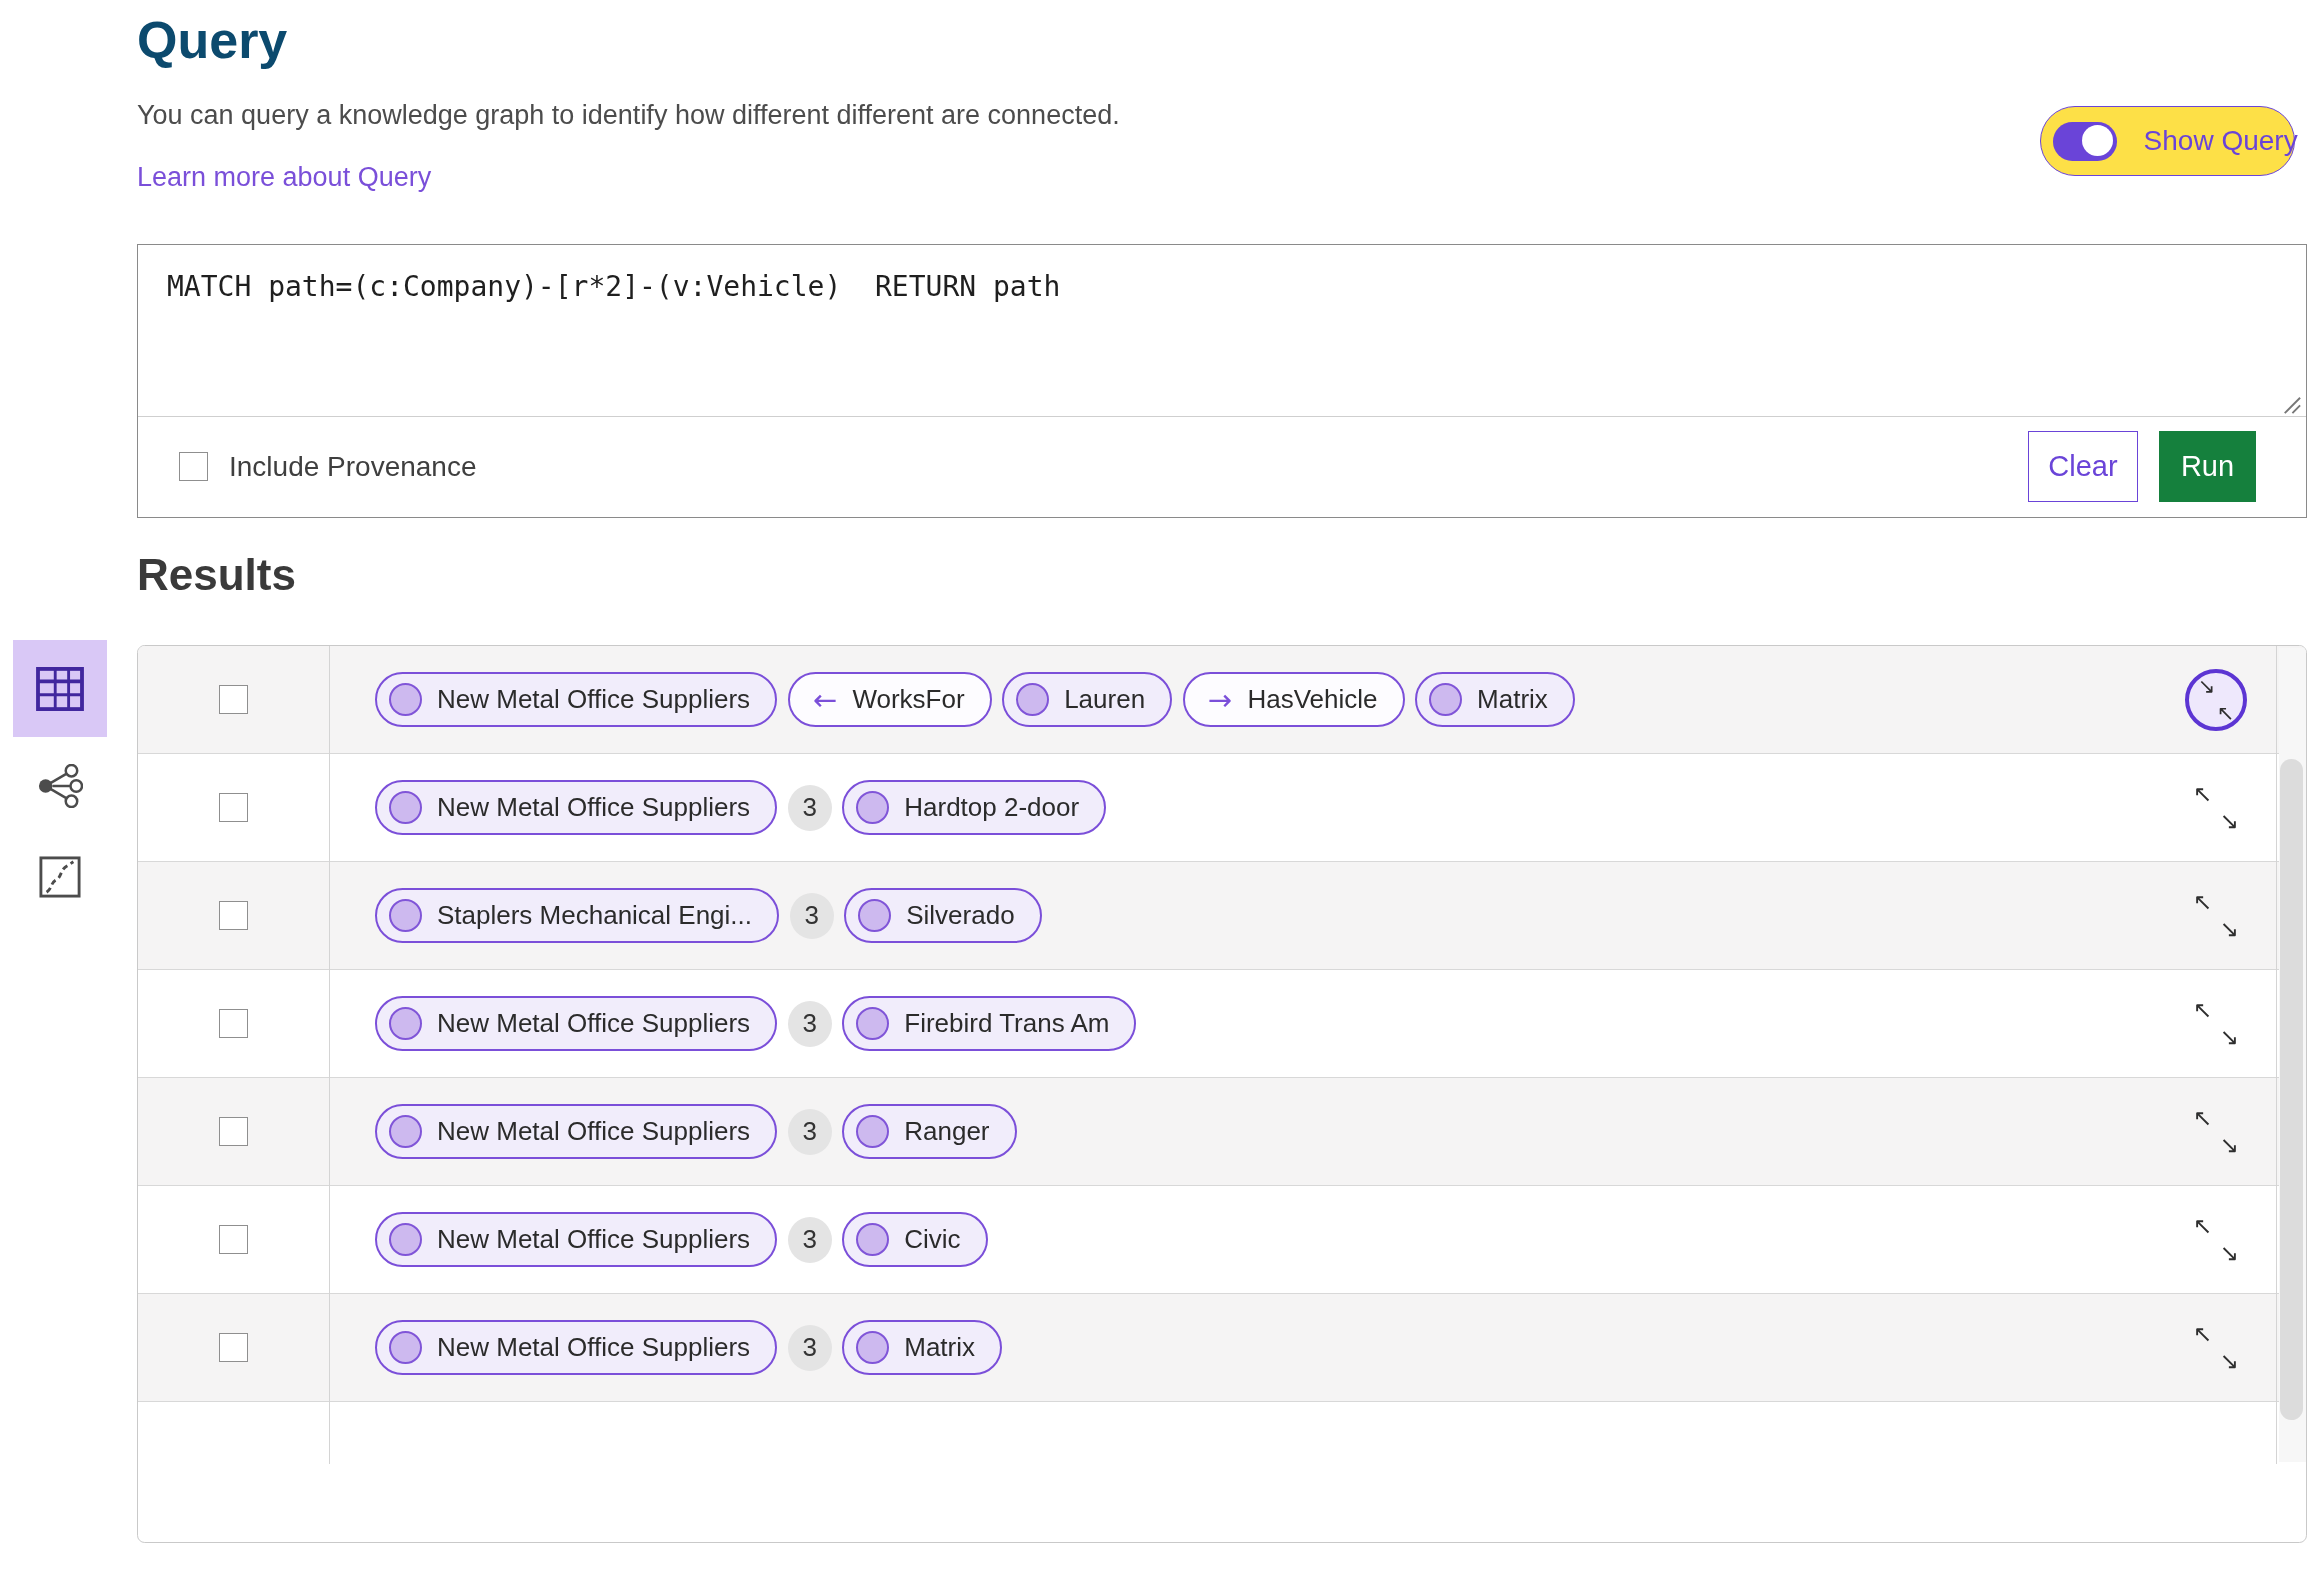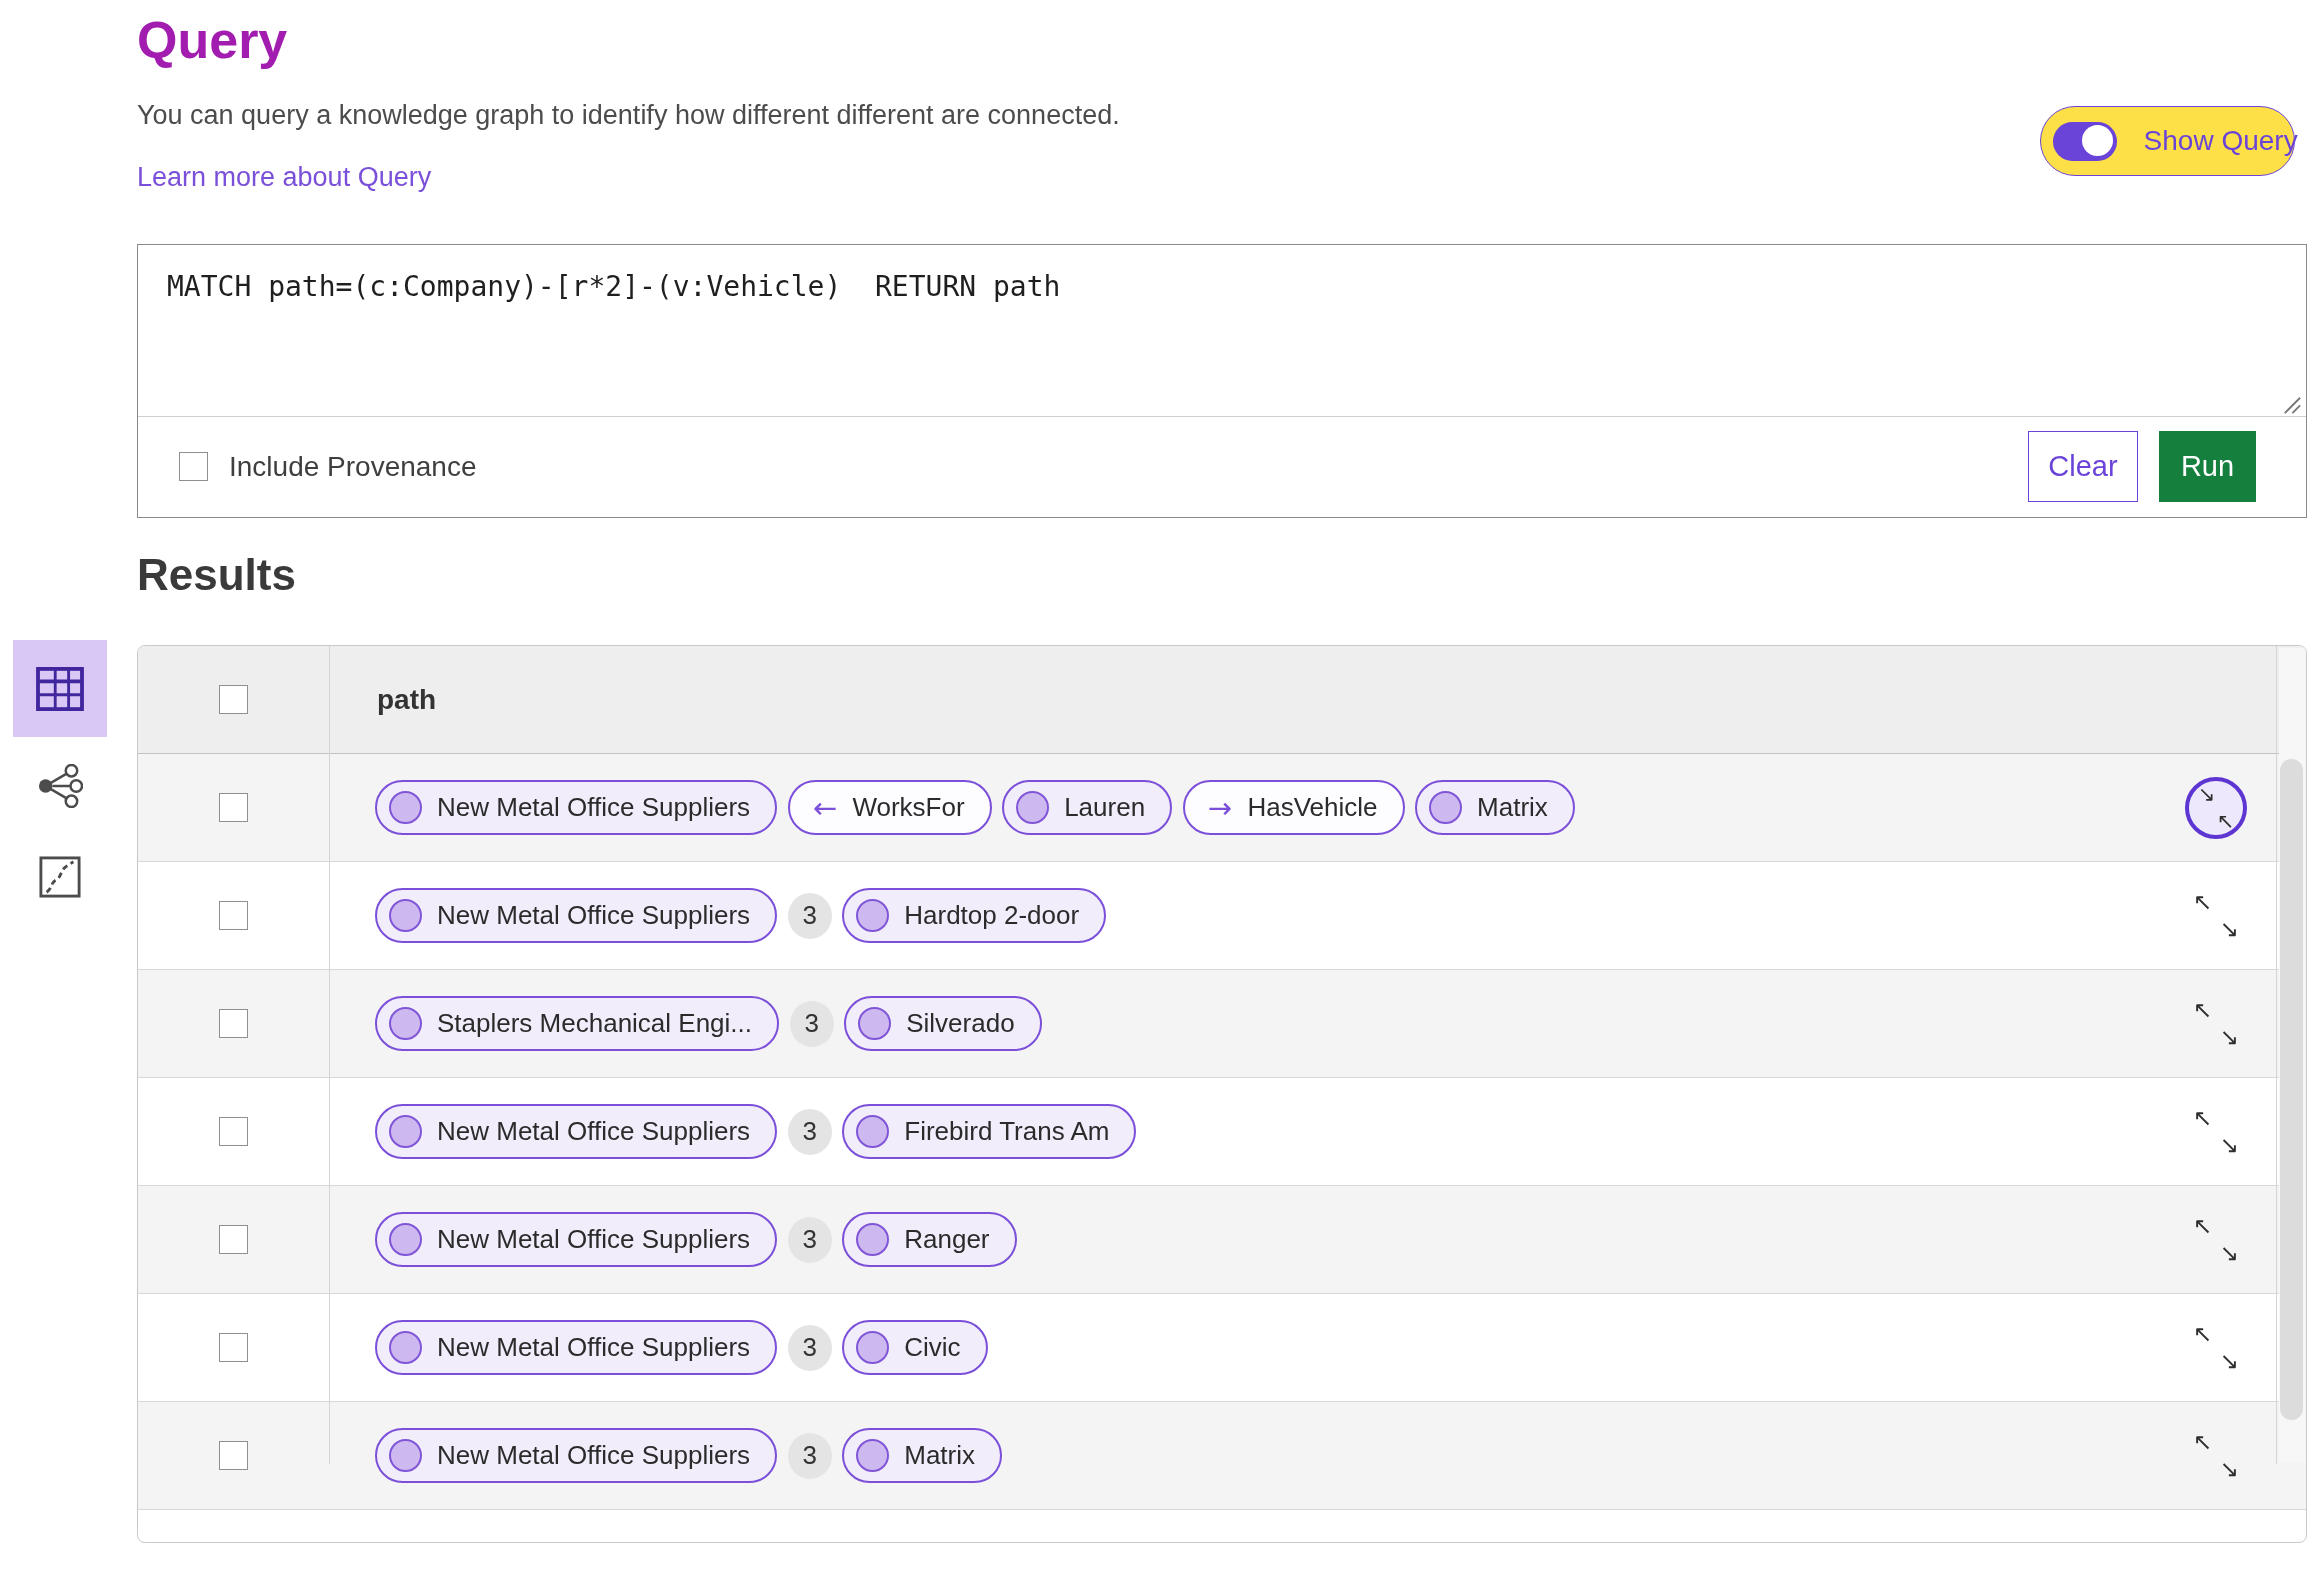--- a/index.html
+++ b/index.html
@@ -1,21 +1,21 @@
 <!DOCTYPE html>
 <html><head>
 <meta charset="utf-8">
 <style>
   * { margin:0; padding:0; box-sizing:border-box; }
   html,body { width:2317px; height:1583px; background:#ffffff; overflow:hidden;
               font-family:"Liberation Sans", sans-serif; color:#4a4a4a; }
   .page { position:relative; width:2317px; height:1583px; }
 
   
-  .h1 { position:absolute; left:137px; top:9.7px; font-size:52px; font-weight:700; color:#a21caf; }
+  .h1 { position:absolute; left:137px; top:9.7px; font-size:52px; font-weight:700; color:#0c4a6e; }
   .desc { position:absolute; left:137px; top:100px; font-size:27px; color:#4c4c4c; }
   .learn-link { position:absolute; left:137px; top:162px; font-size:27px; color:#7a4fd9; cursor:pointer; }
 
   .showquery-pill { position:absolute; left:2040px; top:106px; width:255px; height:70px;
     border:1.9px solid #6a44d8; border-radius:35px; background:#fde047;
     display:flex; align-items:center; padding:0 17.4px 0 11.6px; gap:27px; cursor:pointer; }
   .toggle-track { width:64px; height:39px; background:#6a44d8; border-radius:19.3px; position:relative; flex:none; }
   .toggle-knob { position:absolute; right:3.9px; top:3.9px; width:31px; height:31px; background:#fff; border-radius:50%; }
   .showquery-label { font-size:28px; color:#6a44d8; white-space:nowrap; }
 
@@ -153,30 +153,20 @@
   </div>
   <div class="side-view v3">
     <svg width="42" height="42" viewBox="0 0 44 44">
       <rect x="2" y="2" width="40" height="40" fill="none" stroke="#4c4c4c" stroke-width="3"></rect>
       <path d="M8 38 C14 34, 12 28, 18 25 C24 22, 22 14, 30 10 L36 6" fill="none" stroke="#4c4c4c" stroke-width="3" stroke-dasharray="6 4"></path>
     </svg>
   </div>
 
   <div class="results-table">
 
-    <div class="thead">
-      <div class="cell-check">
-          <span class="checkbox"></span>
-        </div>
-      <div class="cell-content" style="padding-left:48px;">
-        <span class="path-header">path</span>
-      </div>
-      <div class="cell-icon"></div>
-        <div class="cell-gutter"></div>
-    </div>
 
     <div class="trow odd">
       <div class="cell-check">
           <span class="checkbox"></span>
         </div>
       <div class="cell-content">
         <span class="pill entity">
             <span class="node-dot"></span>
             <span>New Metal Office Suppliers</span>
           </span>

